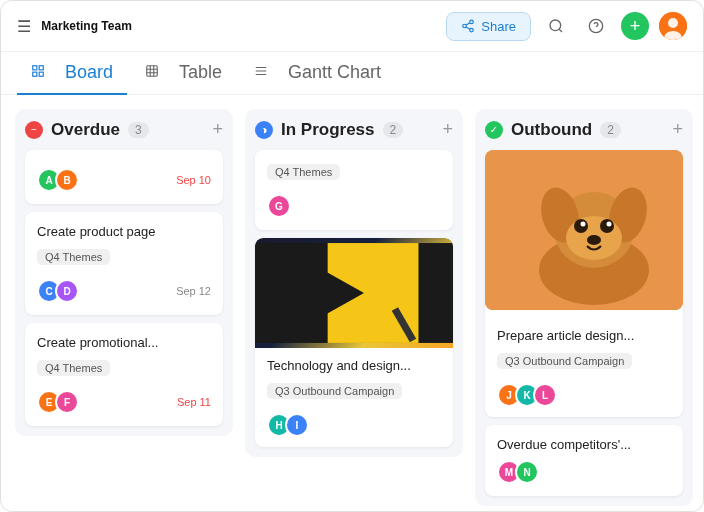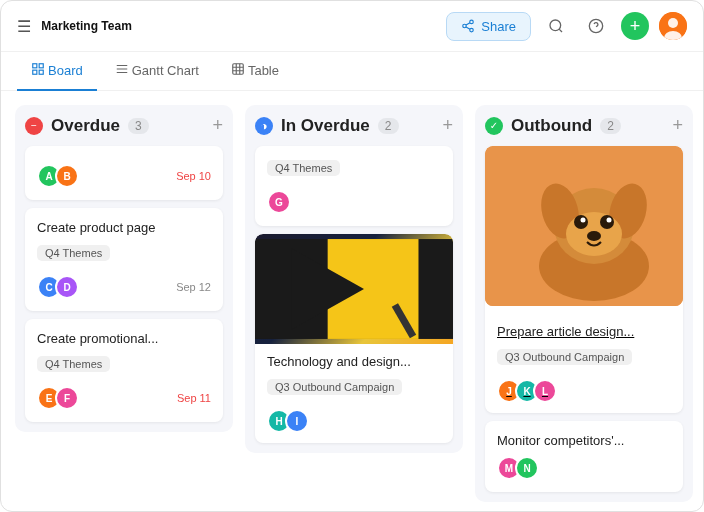--- a/index.html
+++ b/index.html
@@ -93,23 +93,23 @@
     .tabs {
       display: flex;
       align-items: center;
       gap: 4px;
       padding: 0 16px;
       border-bottom: 1px solid #f0f0f0;
     }
     .tab {
       display: flex;
       align-items: center;
-      gap: 3px;
+      gap: 20px;
       padding: 10px 14px;
-      font-size: 13px;
+      font-size: 18px;
       color: #666;
       cursor: pointer;
       border-bottom: 2px solid transparent;
       margin-bottom: -1px;
     }
     .tab.active {
       color: #1a7fd4;
       border-bottom: 2px solid #1a7fd4;
       font-weight: 500;
     }
@@ -315,38 +315,38 @@
           <rect x="14" y="3" width="7" height="7"></rect>
           <rect x="3" y="14" width="7" height="7"></rect>
           <rect x="14" y="14" width="7" height="7"></rect>
         </svg>
     </span>
     <span>Board</span>
   </div>
   <div class="tab">
     <span class="tab-icon">
       <svg width="14" height="14" viewBox="0 0 24 24" fill="none" stroke="#666" stroke-width="2">
-          <line x1="3" y1="6" x2="21" y2="6"></line>
-          <line x1="3" y1="12" x2="21" y2="12"></line>
-          <line x1="3" y1="18" x2="21" y2="18"></line>
-        </svg>
-    </span>
-    <span>Gantt Chart</span>
-  </div>
-  <div class="tab">
-    <span class="tab-icon">
-      <svg width="14" height="14" viewBox="0 0 24 24" fill="none" stroke="#666" stroke-width="2">
           <rect x="3" y="3" width="18" height="18" rx="2"></rect>
           <line x1="3" y1="9" x2="21" y2="9"></line>
           <line x1="3" y1="15" x2="21" y2="15"></line>
           <line x1="9" y1="3" x2="9" y2="21"></line>
           <line x1="15" y1="3" x2="15" y2="21"></line>
         </svg>
     </span>
     <span>Table</span>
+  </div>
+  <div class="tab">
+    <span class="tab-icon">
+      <svg width="14" height="14" viewBox="0 0 24 24" fill="none" stroke="#666" stroke-width="2">
+          <line x1="3" y1="6" x2="21" y2="6"></line>
+          <line x1="3" y1="12" x2="21" y2="12"></line>
+          <line x1="3" y1="18" x2="21" y2="18"></line>
+        </svg>
+    </span>
+    <span>Gantt Chart</span>
   </div>
 </div>
 
 <div class="board">
 
   <div class="column">
     <div class="column-header">
       <div class="column-title-group">
         <div class="col-status-icon red">−</div>
         <span class="column-title">Overdue</span>
@@ -387,21 +387,21 @@
         </div>
         <span class="card-date">Sep 11</span>
       </div>
     </div>
   </div>
 
   <div class="column">
     <div class="column-header">
       <div class="column-title-group">
         <div class="col-status-icon blue" style="font-size:12px;">◑</div>
-        <span class="column-title">In Overdue</span>
+        <span class="column-title">In Progress</span>
         <span class="column-count">2</span>
       </div>
       <button class="col-add">+</button>
     </div>
 
     <div class="card">
       <div class="card-tag">Q4 Themes</div>
       <div class="card-footer">
         <div class="card-avatars">
           <div class="card-avatar av-pink">G</div>
@@ -461,35 +461,35 @@
           <circle cx="96" cy="76" r="7" fill="#2a1a0a"></circle>
           <circle cx="122" cy="76" r="7" fill="#2a1a0a"></circle>
           <circle cx="98" cy="74" r="2.5" fill="white"></circle>
           <circle cx="124" cy="74" r="2.5" fill="white"></circle>
 
           <ellipse cx="109" cy="90" rx="7" ry="5" fill="#2a1a0a"></ellipse>
 
           <path d="M102 96 Q109 103 116 96" stroke="#2a1a0a" stroke-width="2" fill="none"></path>
         </svg>
       </div>
-      <div style="padding:10px 12px;text-decoration:underline;">
+      <div style="padding:10px 12px;">
         <div class="card-title">Prepare article design...</div>
         <div class="card-tag">Q3 Outbound Campaign</div>
         <div class="card-footer">
           <div class="card-avatars">
             <div class="card-avatar av-orange">J</div>
             <div class="card-avatar av-teal">K</div>
             <div class="card-avatar av-pink">L</div>
           </div>
         </div>
       </div>
     </div>
 
     <div class="card">
-      <div class="card-title">Monitor competitors'...</div>
+      <div class="card-title">Overdue competitors'...</div>
       <div class="card-footer">
         <div class="card-avatars">
           <div class="card-avatar av-pink">M</div>
           <div class="card-avatar av-green">N</div>
         </div>
       </div>
     </div>
   </div>
 
 </div>

